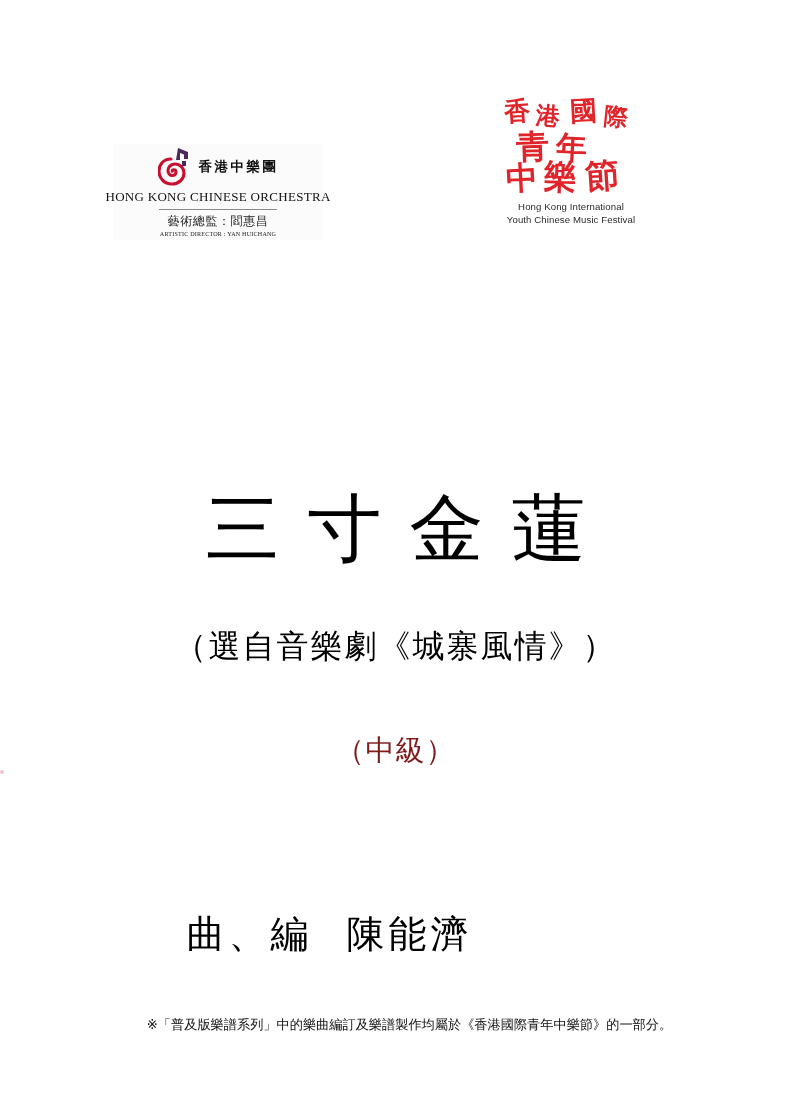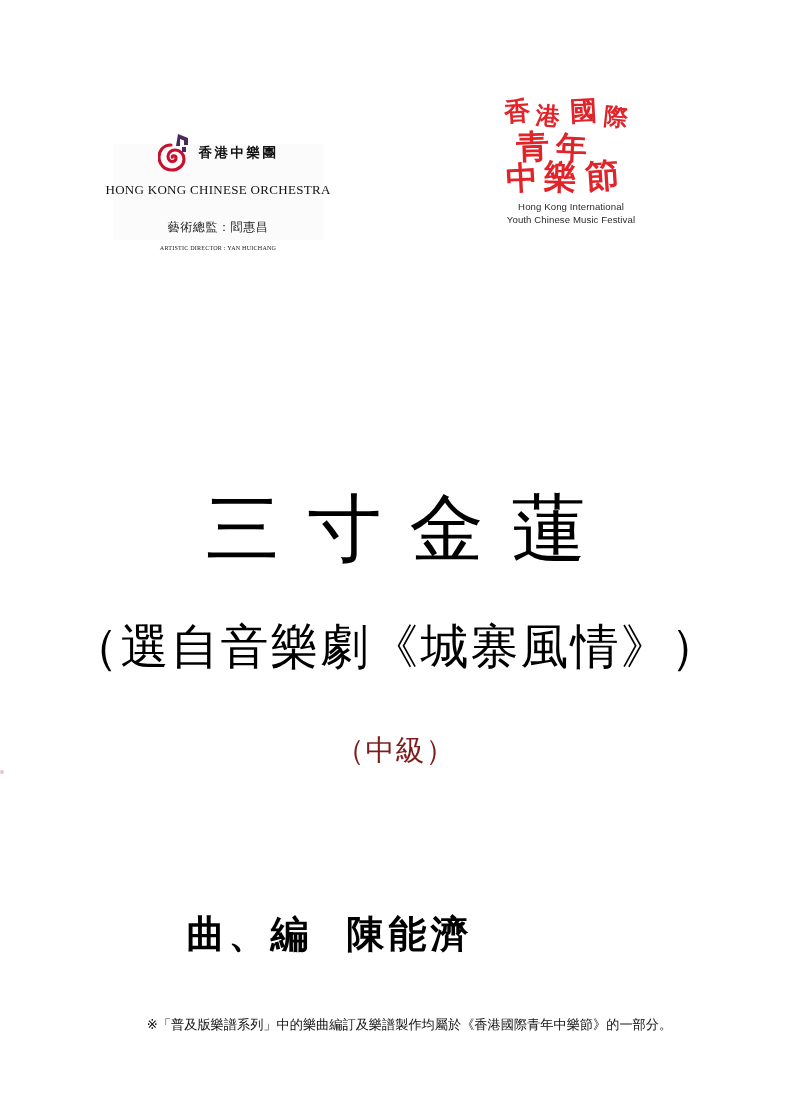--- a/index.html
+++ b/index.html
@@ -30,21 +30,20 @@
     position: absolute;
     left: 113px;
     top: 48px;
     width: 210px;
     height: 96px;
     background: #fbfbfb;
     display: flex;
     flex-direction: column;
     align-items: center;
     justify-content: center;
-    gap: 7px;
   }
   .hkco-top {
     display: flex;
     align-items: center;
     justify-content: center;
     gap: 7px;
     height: 40px;
   }
   .hkco-mark {
     position: relative;
@@ -151,21 +150,21 @@
     line-height: 96px;
   }
 
   .title-sub {
     position: absolute;
     top: 618px;
     left: 0;
     width: 791px;
     text-align: center;
     font-family: "DejaVu Serif", serif;
-    font-size: 48px;
+    font-size: 32px;
     letter-spacing: 2px;
     color: #000;
     line-height: 56px;
   }
 
   .title-level {
     position: absolute;
     top: 727px;
     left: 0;
     width: 791px;
@@ -177,21 +176,21 @@
     line-height: 46px;
   }
 
   .composer {
     position: absolute;
     top: 906px;
     left: 0;
     width: 659px;
     text-align: center;
     font-family: "DejaVu Serif", serif;
-    font-weight: 700;
+    font-weight: 400;
     font-size: 38px;
     letter-spacing: 4px;
     color: #000;
     line-height: 56px;
   }
   .composer .gap { display: inline-block; width: 34px; }
 
   
   .footnote {
     position: absolute;

